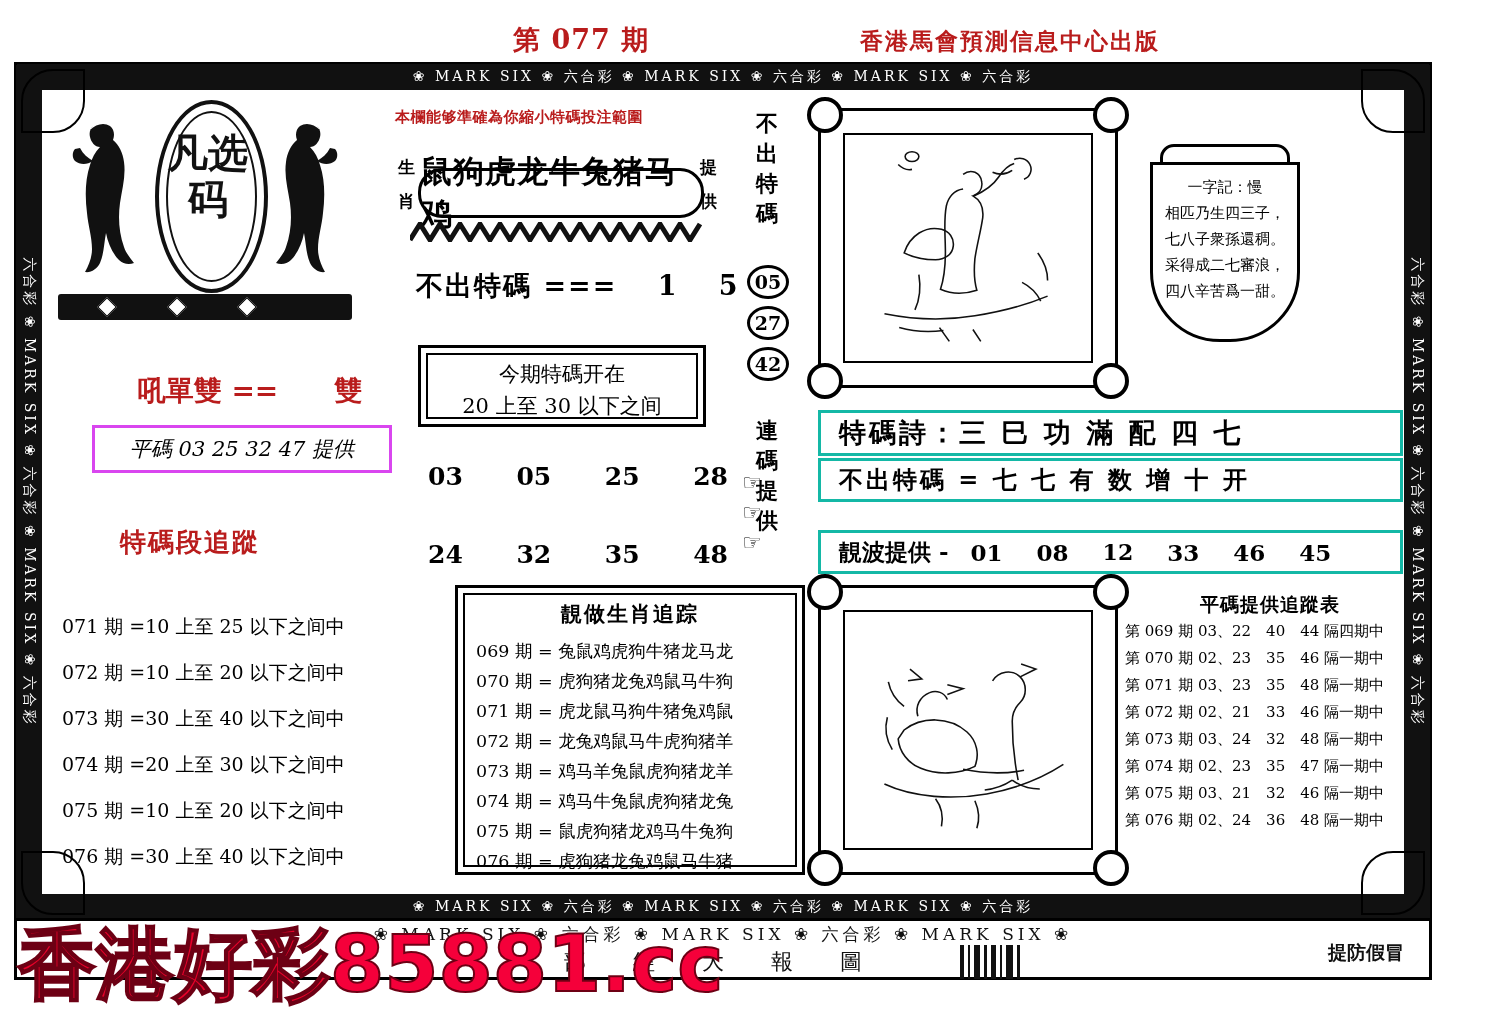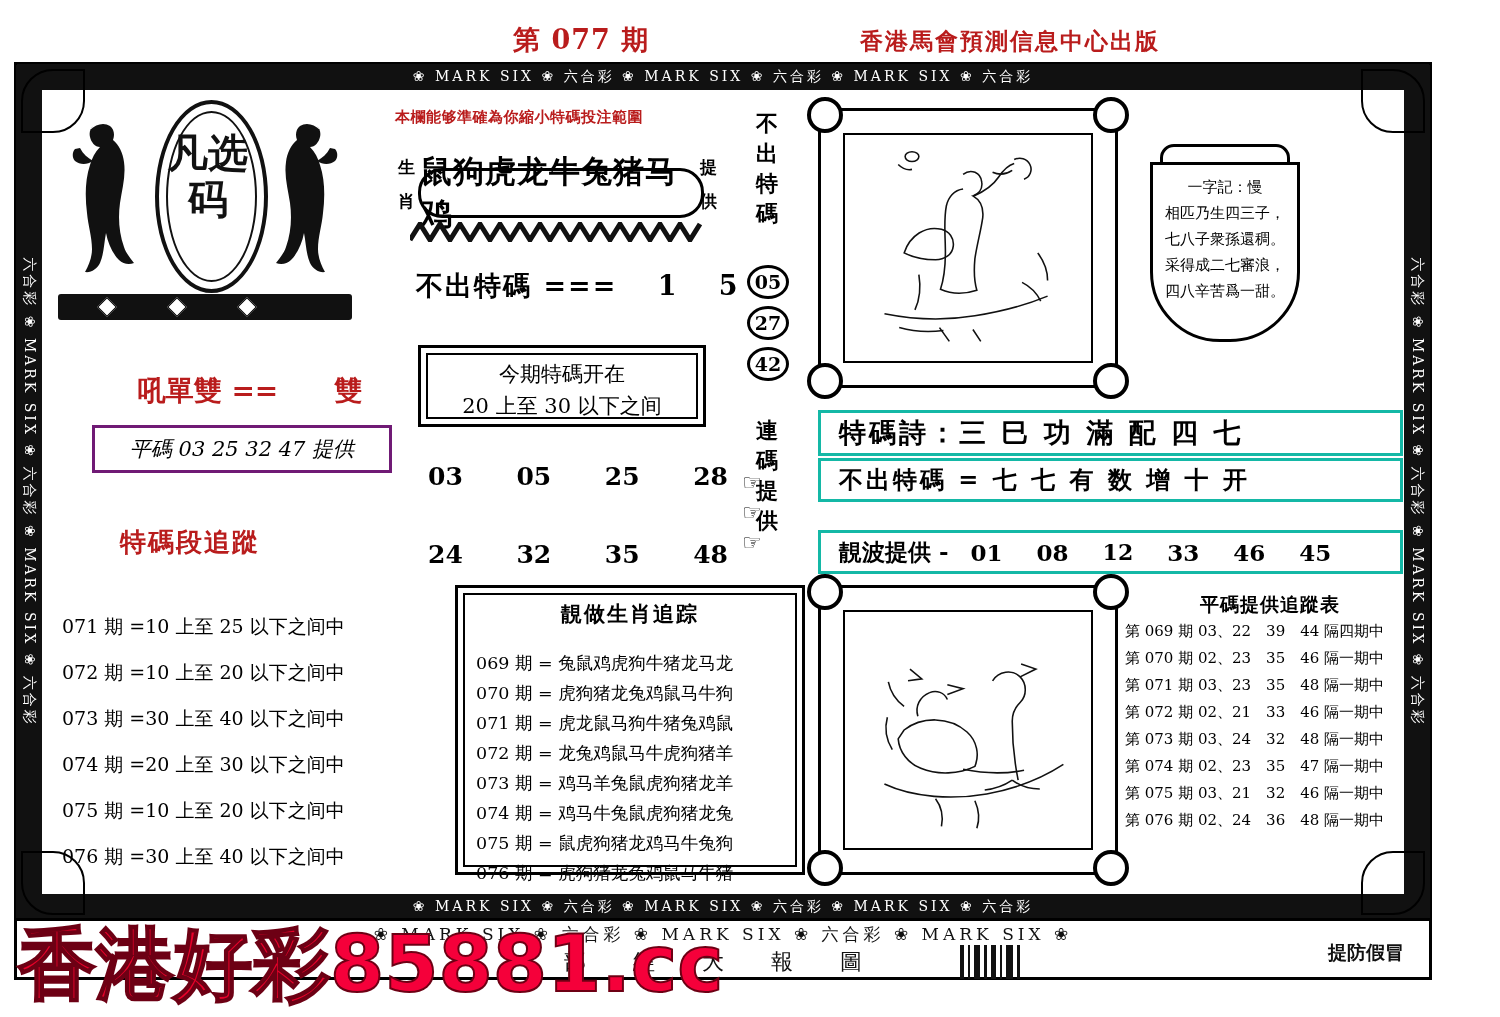--- a/index.html
+++ b/index.html
@@ -40,21 +40,21 @@
   .tiger.l{left:20px;}
   .tiger.r{right:20px;transform:scaleX(-1);}
   .tiger svg{width:100%;height:100%;}
   .ribbon{position:absolute;left:0;top:190px;width:330px;height:62px;}
   .ribbon .band{position:absolute;left:18px;top:14px;width:294px;height:26px;background:#111;border-radius:3px;}
   .ribbon .diamond{position:absolute;top:20px;width:12px;height:12px;background:#fff;transform:rotate(45deg);border:1px solid #000;}
   .cn{font-family:"DejaVu Serif",serif;color:#b91c1c;}
   .center{text-align:center;}
 
   .oddeven{position:absolute;left:105px;top:372px;width:290px;font-family:"DejaVu Serif",serif;font-size:28px;font-weight:bold;}
-  .flatbox{position:absolute;left:92px;top:425px;width:300px;height:48px;border:3px solid #701a75;box-sizing:border-box;display:flex;align-items:center;justify-content:center;}
+  .flatbox{position:absolute;left:92px;top:425px;width:300px;height:48px;border:3px solid #d946ef;box-sizing:border-box;display:flex;align-items:center;justify-content:center;}
   .flatbox span{font-family:"DejaVu Serif",serif;font-size:21px;font-style:italic;}
 
   .track-title{position:absolute;left:120px;top:525px;font-family:"DejaVu Serif",serif;font-size:26px;font-weight:bold;letter-spacing:2px;}
   .tracklist{position:absolute;left:62px;top:614px;width:380px;}
   .tracklist div{font-family:"DejaVu Serif",serif;font-size:19px;margin-bottom:20px;white-space:nowrap;}
 
   
   .mtop{position:absolute;left:395px;top:108px;width:345px;font-family:"DejaVu Serif",serif;font-size:15px;font-weight:bold;letter-spacing:0.5px;}
   .zodiac-pill{position:absolute;left:418px;top:168px;width:280px;height:44px;border:3px solid #000;border-radius:24px;display:flex;align-items:center;justify-content:center;background:#fff;}
   .zodiac-pill span{font-family:"DejaVu Serif",serif;font-size:31px;font-weight:bold;letter-spacing:1px;}
@@ -67,21 +67,21 @@
   .openbox .l1{position:absolute;left:0;top:12px;width:100%;text-align:center;font-family:"DejaVu Serif",serif;font-size:21px;}
   .openbox .l2{position:absolute;left:0;top:44px;width:100%;text-align:center;font-family:"DejaVu Serif",serif;font-size:21px;}
   .numrow{position:absolute;width:300px;display:flex;justify-content:space-between;font-family:"DejaVu Serif",serif;font-size:25px;font-weight:bold;}
   .numrow.r1{left:428px;top:462px;}
   .numrow.r2{left:428px;top:540px;}
 
   
   .zbox{position:absolute;left:455px;top:585px;width:350px;height:290px;border:3px solid #000;box-sizing:border-box;background:#fff;}
   .zbox:after{content:"";position:absolute;left:5px;top:5px;right:5px;bottom:5px;border:2px solid #000;pointer-events:none;}
   .zbox h4{margin:0;position:absolute;left:0;top:12px;width:100%;text-align:center;font-family:"DejaVu Serif",serif;font-size:21px;font-weight:bold;letter-spacing:2px;}
-  .zbox ul{list-style:none;margin:0;padding:0;position:absolute;left:18px;top:60px;right:10px;}
+  .zbox ul{list-style:none;margin:0;padding:0;position:absolute;left:18px;top:48px;right:10px;}
   .zbox li{font-family:"DejaVu Serif",serif;font-size:17.5px;line-height:30px;white-space:nowrap;}
 
   
   .vcol{position:absolute;font-family:"DejaVu Serif",serif;font-weight:bold;text-align:center;line-height:30px;}
   .balls{position:absolute;left:747px;top:265px;width:44px;}
   .ball{width:42px;height:34px;border:3px solid #000;border-radius:50%;box-sizing:border-box;margin-bottom:7px;display:flex;align-items:center;justify-content:center;font-family:"DejaVu Serif",serif;font-size:19px;font-weight:bold;}
   .hands{position:absolute;left:742px;top:468px;width:44px;}
   .hands div{font-size:22px;line-height:30px;}
 
   
@@ -332,21 +332,21 @@
     <span style="font-size:23px;font-weight:bold;padding-left:22px;">01</span>
     <span style="font-size:23px;font-weight:bold;padding-left:34px;">08</span>
     <span style="font-size:22px;font-weight:bold;padding-left:34px;">12</span>
     <span style="font-size:23px;font-weight:bold;padding-left:34px;">33</span>
     <span style="font-size:23px;font-weight:bold;padding-left:34px;">46</span>
     <span style="font-size:23px;font-weight:bold;padding-left:34px;">45</span>
   </div>
 
   <div class="ptable">
     <h5>平碼提供追蹤表</h5>
-    <div>第 069 期 03、22　39　44 隔四期中</div>
+    <div>第 069 期 03、22　40　44 隔四期中</div>
     <div>第 070 期 02、23　35　46 隔一期中</div>
     <div>第 071 期 03、23　35　48 隔一期中</div>
     <div>第 072 期 02、21　33　46 隔一期中</div>
     <div>第 073 期 03、24　32　48 隔一期中</div>
     <div>第 074 期 02、23　35　47 隔一期中</div>
     <div>第 075 期 03、21　32　46 隔一期中</div>
     <div>第 076 期 02、24　36　48 隔一期中</div>
   </div>
 
   <div class="botband">

